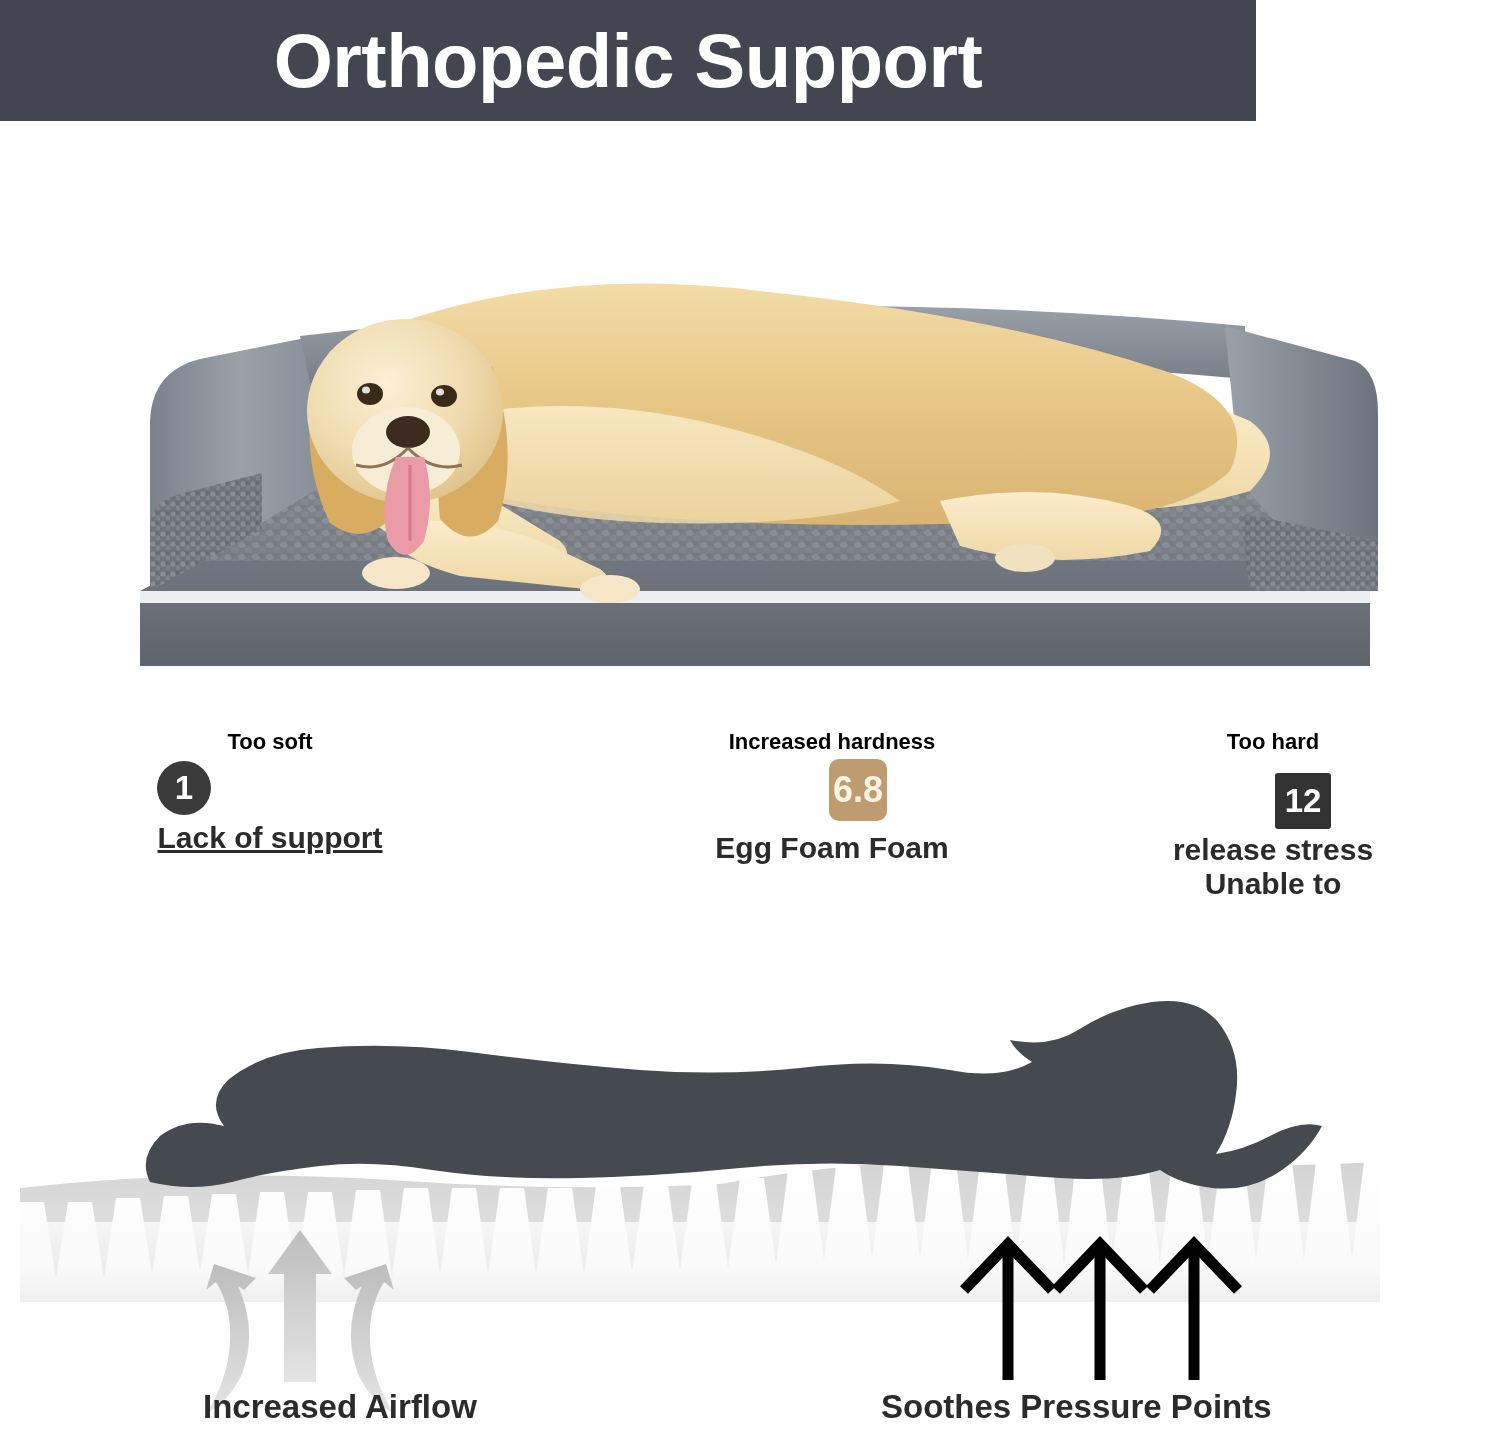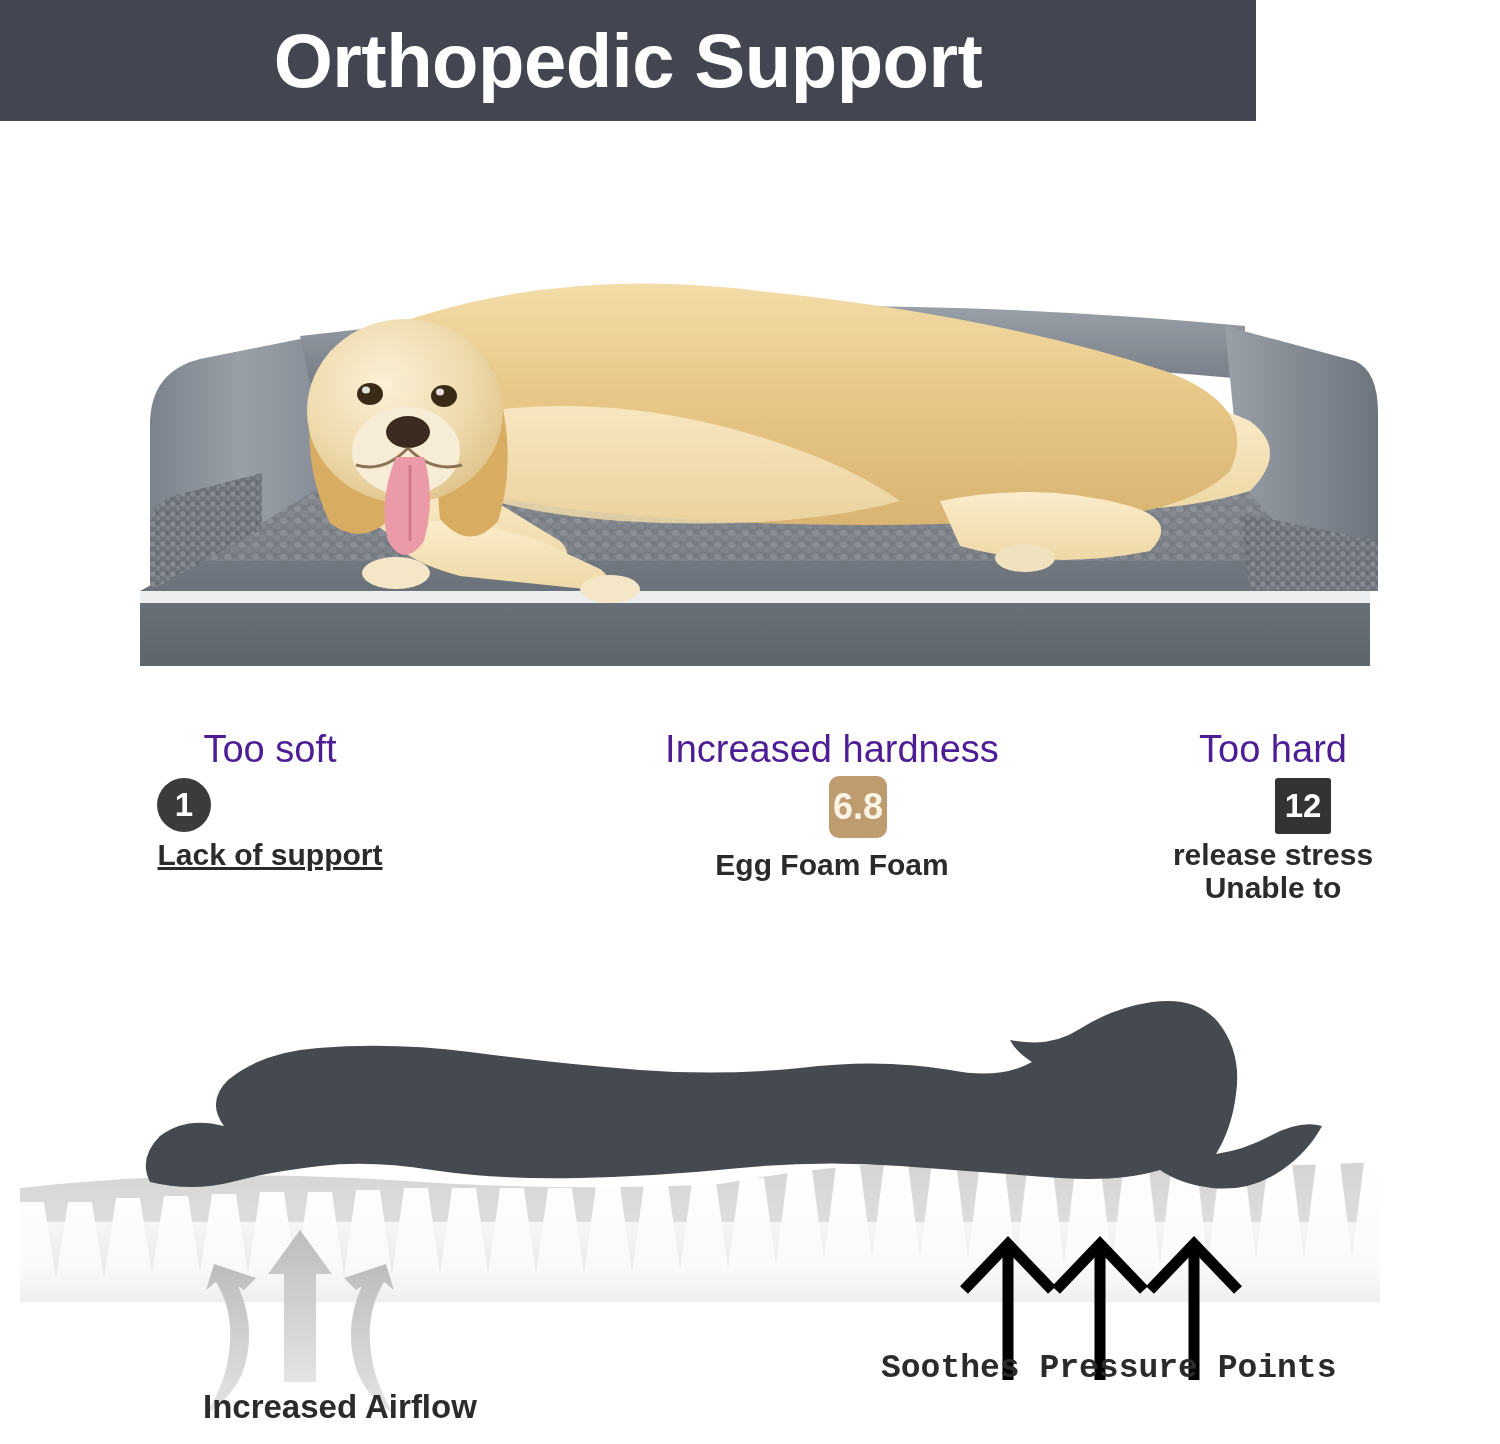--- a/index.html
+++ b/index.html
@@ -33,21 +33,21 @@
   }
   .photo svg{ display:block; width:100%; height:100%; }
 
   
   .scale{
     position:absolute; left:0; top:730px; width:1500px; height:200px;
   }
   .scale-node{ position:absolute; text-align:center; }
 
   .node-top{
-    font-size:38px; font-weight:normal; color:#4c1d95;
+    font-size:22px; font-weight:bold; color:#000000;
     white-space:nowrap; line-height:1.05;
   }
   .node-bottom{
     font-size:30px; font-weight:bold; color:#2b2b2b;
     line-height:1.12;
   }
 
   
   .node-left{ left:90px; top:0; width:360px; }
   .node-left .node-top{ margin-bottom:8px; }
@@ -67,42 +67,42 @@
     width:58px; height:62px; border-radius:10px;
     background:#bf9b70; color:#fbf4e5;
     display:flex; align-items:center; justify-content:center;
     font-size:36px; font-weight:bold;
     margin:0 auto; position:relative; left:26px;text-align:right;
   }
   .node-mid .node-bottom{ margin-top:10px; }
 
   
   .node-right{ left:1108px; top:0; width:330px; }
-  .node-right .node-top{ margin-bottom:8px; }
+  .node-right .node-top{ margin-bottom:20px; }
   .badge-square-dark{
     width:56px; height:56px; border-radius:3px;
     background:#333333; color:#ffffff;
     display:flex; align-items:center; justify-content:center;
     font-size:33px; font-weight:bold;
     margin:0 auto; position:relative; left:30px;
   }
   .node-right .node-bottom{ margin-top:4px; }
 
   
   .diagram{
     position:absolute; left:0; top:930px; width:1500px; height:514px;
   }
   .diagram svg{ display:block; width:100%; height:100%; }
 
   .caption{
     position:absolute; font-size:33px; font-weight:bold; color:#2b2b2b;
     white-space:nowrap;
   }
   .caption-airflow{ left:203px; top:1388px; }
-  .caption-pressure{ left:881px; top:1350px;font-family:Liberation Mono, monospace; }
+  .caption-pressure{ left:881px; top:1388px; }
 </style>
 </head>
 <body>
 
 <div class="banner">
   <div class="banner-title">Orthopedic Support</div>
 </div>
 
 <div class="photo">
   <svg viewBox="0 0 1500 600" preserveAspectRatio="none">

